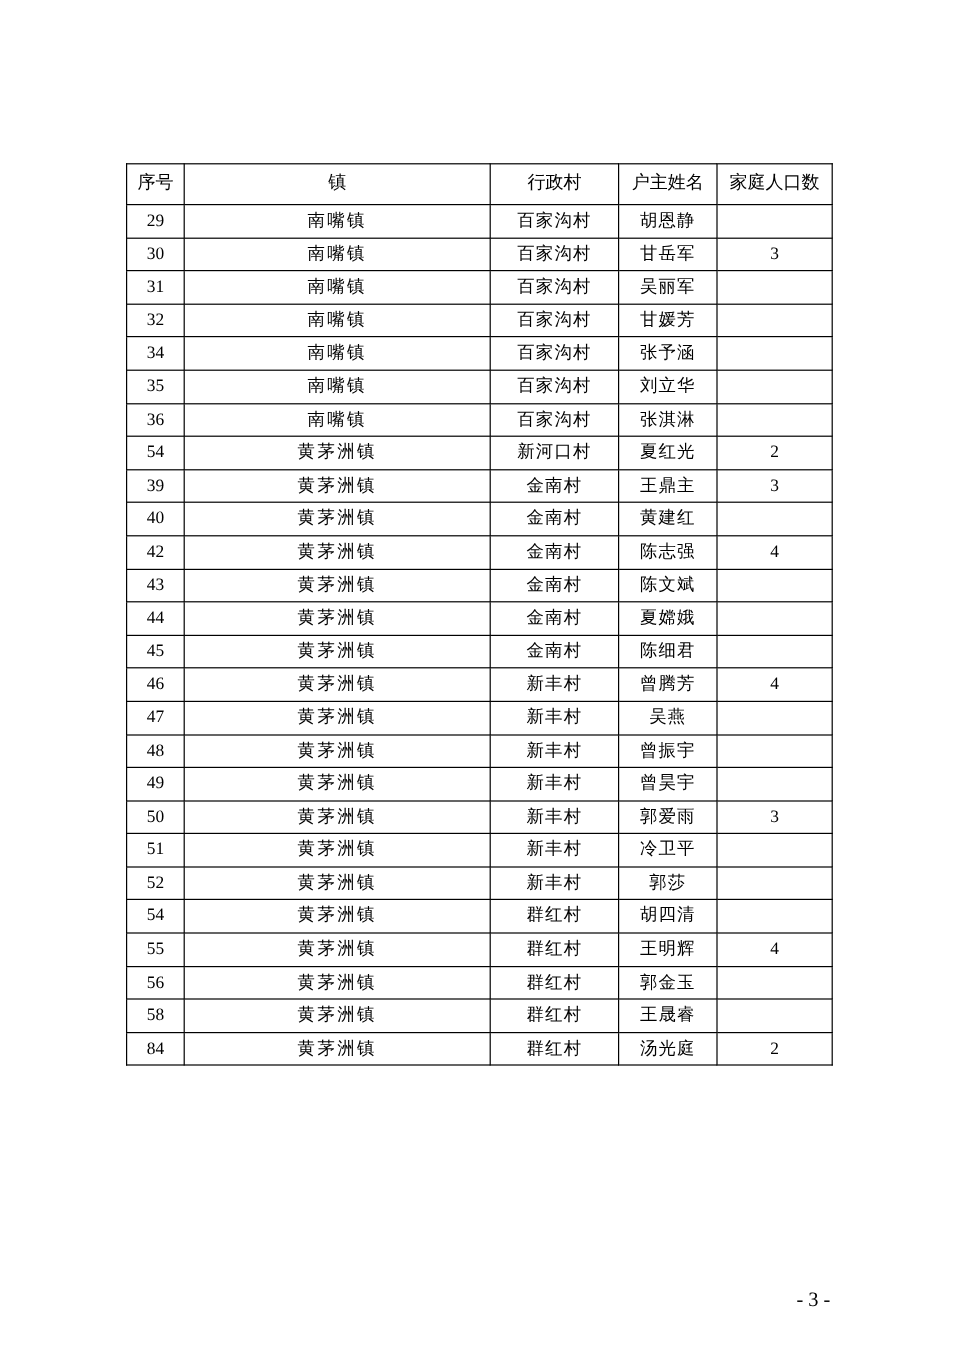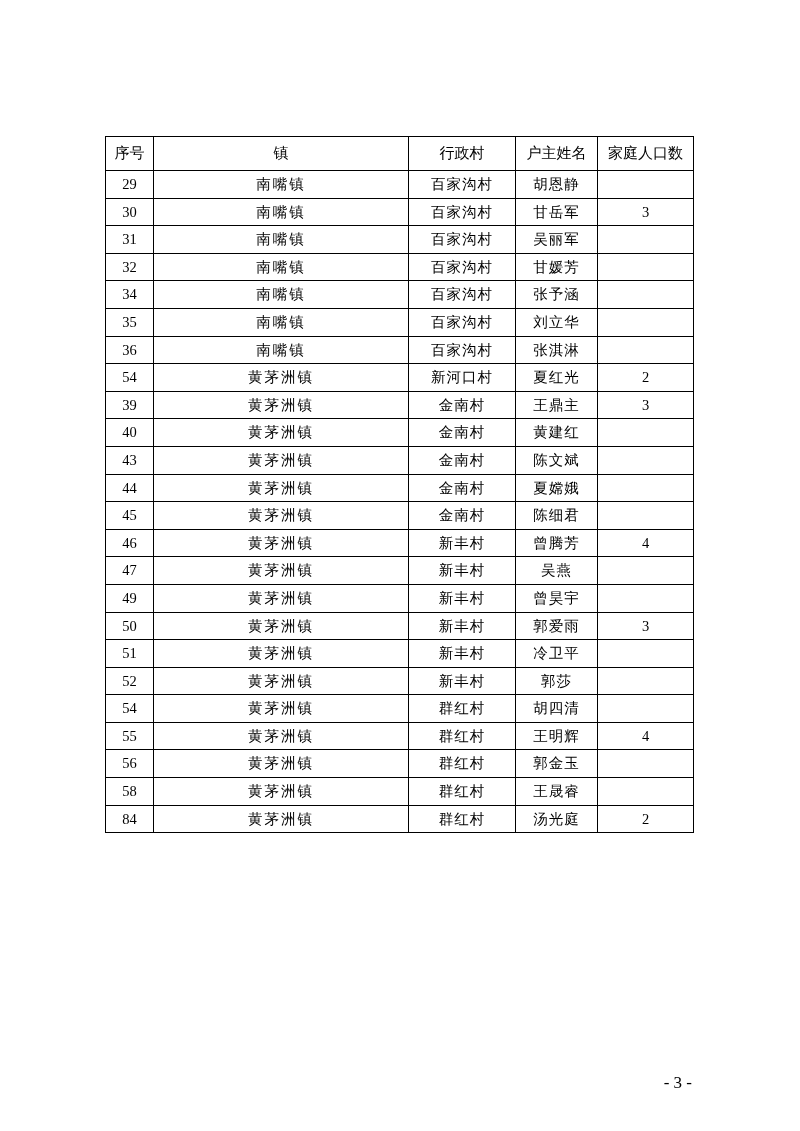--- a/index.html
+++ b/index.html
@@ -159,20 +159,27 @@
             <td class="cell-pop">3</td>
           </tr>
           <tr>
             <td class="cell-seq">40</td>
             <td class="cell-town">黄茅洲镇</td>
             <td class="cell-vill">金南村</td>
             <td class="cell-name">黄建红</td>
             <td class="cell-pop"></td>
           </tr>
           <tr>
+            <td class="cell-seq">42</td>
+            <td class="cell-town">黄茅洲镇</td>
+            <td class="cell-vill">金南村</td>
+            <td class="cell-name">陈志强</td>
+            <td class="cell-pop">4</td>
+          </tr>
+          <tr>
             <td class="cell-seq">43</td>
             <td class="cell-town">黄茅洲镇</td>
             <td class="cell-vill">金南村</td>
             <td class="cell-name">陈文斌</td>
             <td class="cell-pop"></td>
           </tr>
           <tr>
             <td class="cell-seq">44</td>
             <td class="cell-town">黄茅洲镇</td>
             <td class="cell-vill">金南村</td>
@@ -191,20 +198,27 @@
             <td class="cell-town">黄茅洲镇</td>
             <td class="cell-vill">新丰村</td>
             <td class="cell-name">曾腾芳</td>
             <td class="cell-pop">4</td>
           </tr>
           <tr>
             <td class="cell-seq">47</td>
             <td class="cell-town">黄茅洲镇</td>
             <td class="cell-vill">新丰村</td>
             <td class="cell-name">吴燕</td>
+            <td class="cell-pop"></td>
+          </tr>
+          <tr>
+            <td class="cell-seq">48</td>
+            <td class="cell-town">黄茅洲镇</td>
+            <td class="cell-vill">新丰村</td>
+            <td class="cell-name">曾振宇</td>
             <td class="cell-pop"></td>
           </tr>
           <tr>
             <td class="cell-seq">49</td>
             <td class="cell-town">黄茅洲镇</td>
             <td class="cell-vill">新丰村</td>
             <td class="cell-name">曾昊宇</td>
             <td class="cell-pop"></td>
           </tr>
           <tr>

